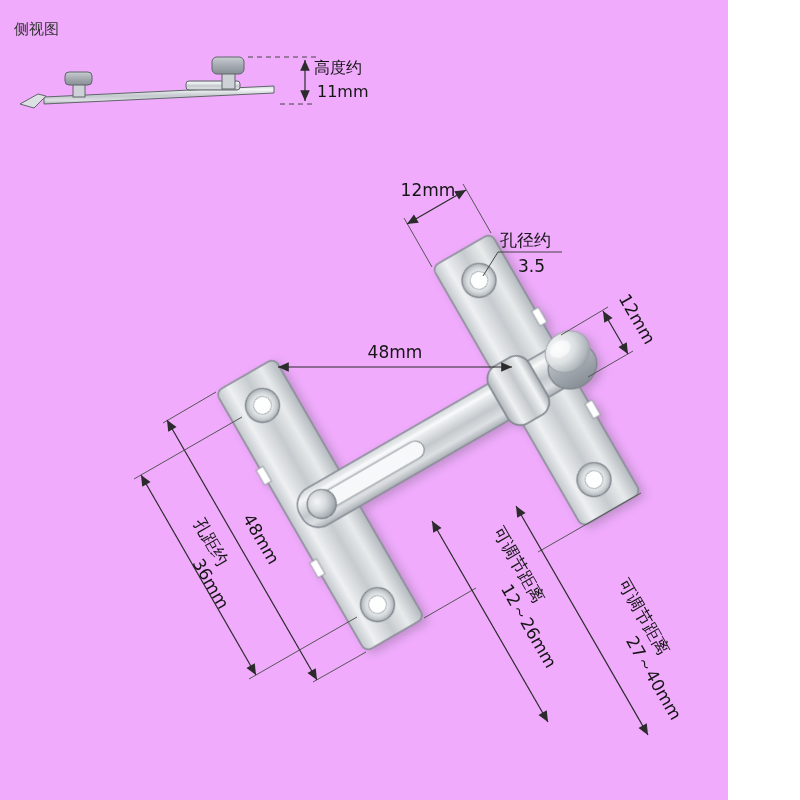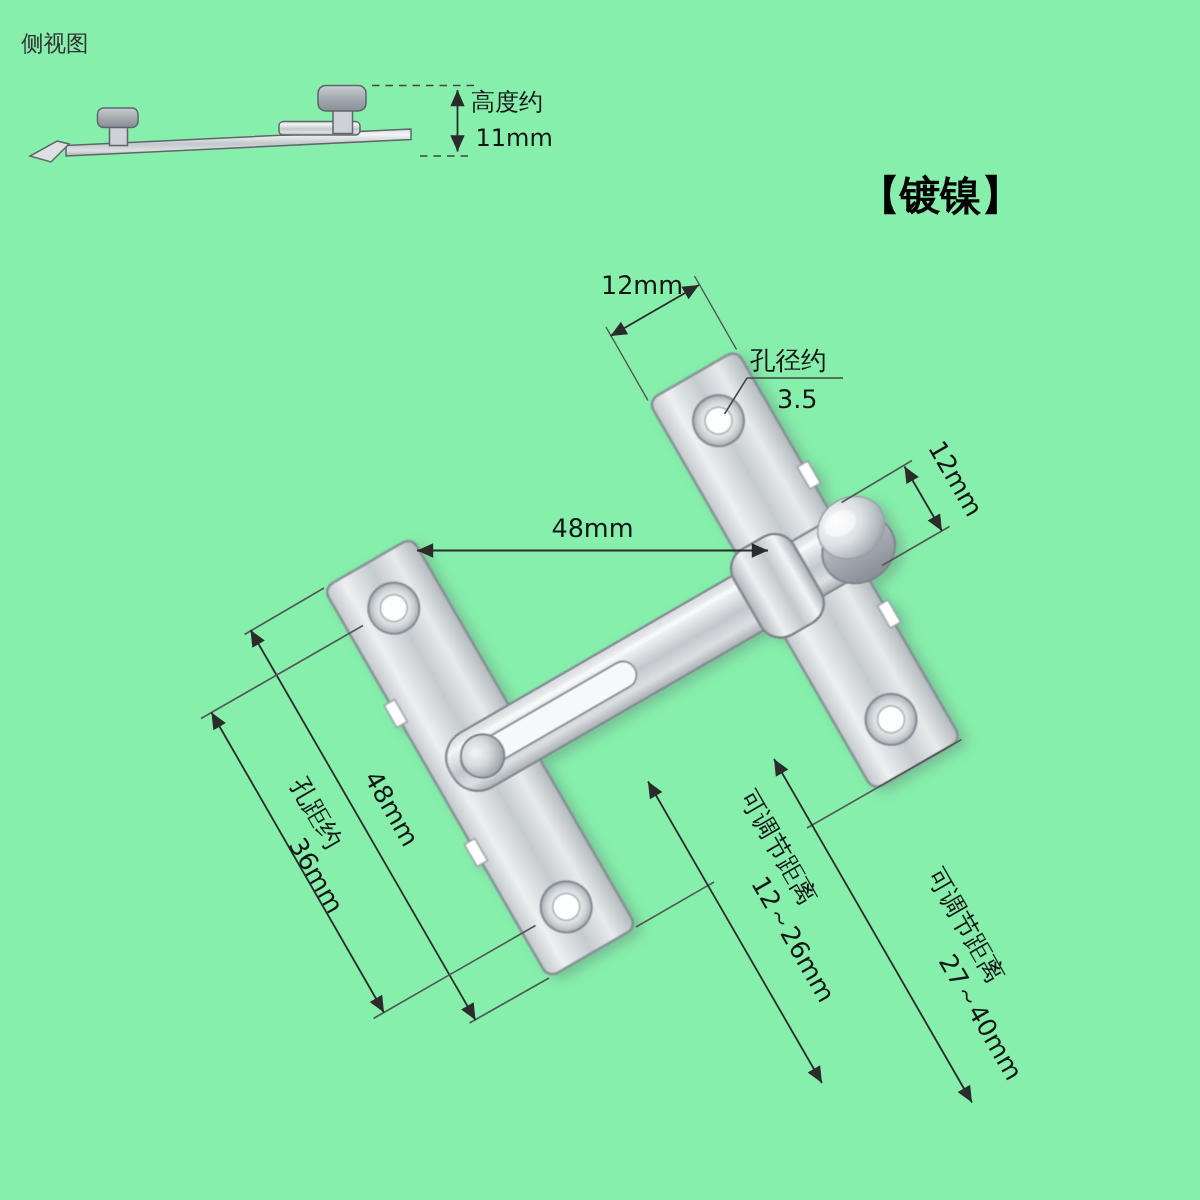--- a/index.html
+++ b/index.html
@@ -1,16 +1,16 @@
 <!DOCTYPE html>
 <html><head>
 <meta charset="utf-8">
 <style>
   html,body{margin:0;padding:0;background:#fff;}
-  .canvas{position:relative;width:800px;height:800px;background:#86efac;overflow:hidden;
+  .canvas{position:relative;width:728px;height:800px;background:#f0abfc;overflow:hidden;
           font-family:"DejaVu Sans","Liberation Sans",sans-serif;}
   .badge{position:absolute;left:462px;top:40px;width:330px;height:62px;
          background:linear-gradient(180deg,#ff8d1f 0%,#ff7300 55%,#f96a00 100%);
          border-radius:26px;display:flex;align-items:center;justify-content:center;}
   .badge span{color:#ffffff;font-size:33px;font-weight:bold;letter-spacing:1px;white-space:nowrap;}
   .plating{position:absolute;left:462px;top:112px;width:330px;text-align:center;
            font-size:27px;font-weight:bold;color:#000;}
   .sideview-label{position:absolute;left:14px;top:20px;font-size:15px;color:#333;}
   svg.draw{position:absolute;left:0;top:0;}
   .latch{filter:drop-shadow(3px 5px 4px rgba(80,80,90,0.28));}
@@ -18,21 +18,20 @@
   text.dts{font-size:16px;}
 </style>
 </head>
 <body>
 
 <div class="canvas">
 
   <div class="sideview-label">侧视图</div>
 
 
-  <div class="plating">【镀镍】</div>
 
   <svg class="draw" width="800" height="800" viewBox="0 0 800 800">
     <defs>
       <marker id="ah" viewBox="0 0 10 10" refX="9.5" refY="5" markerWidth="10" markerHeight="10" orient="auto-start-reverse">
         <path d="M0.5,1 L9.5,5 L0.5,9 Z" fill="#2b2b2b"></path>
       </marker>
       <linearGradient id="gP" x1="0" y1="0" x2="1" y2="0">
         <stop offset="0" stop-color="#c2c7cb"></stop>
           <stop offset="0.2" stop-color="#eef0f2"></stop>
         <stop offset="0.5" stop-color="#c6cbcf"></stop>

